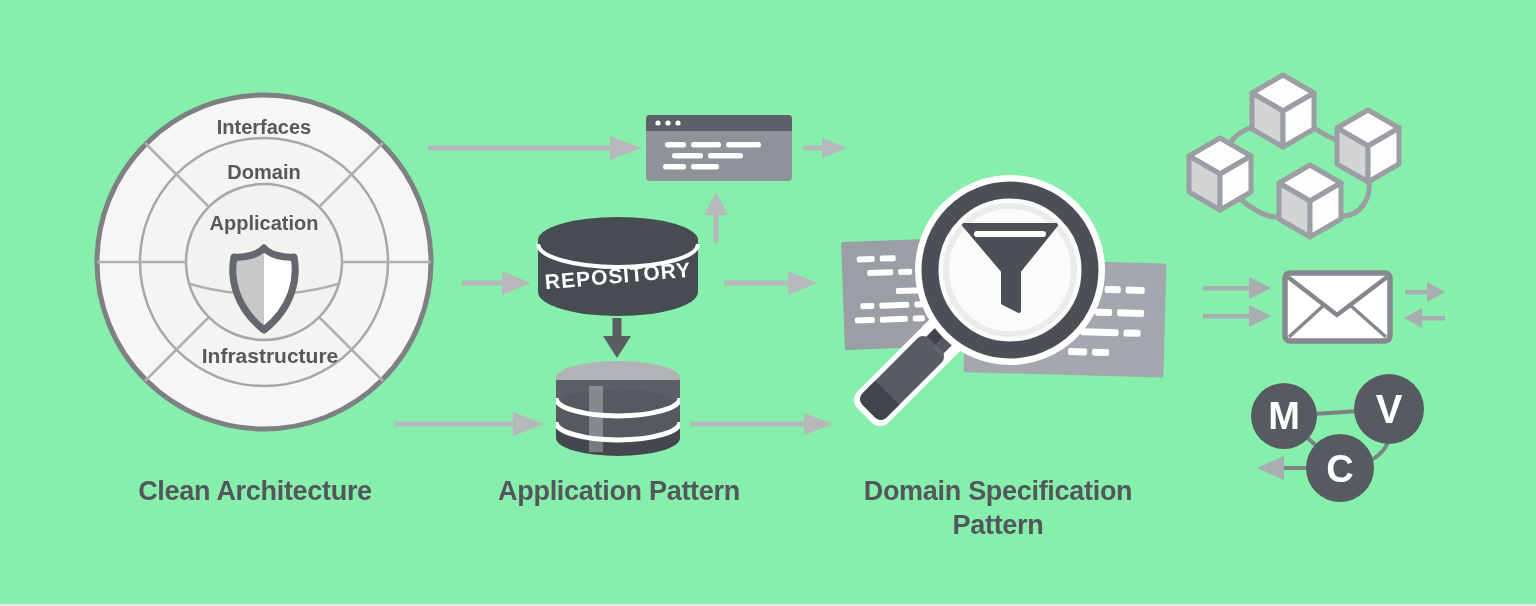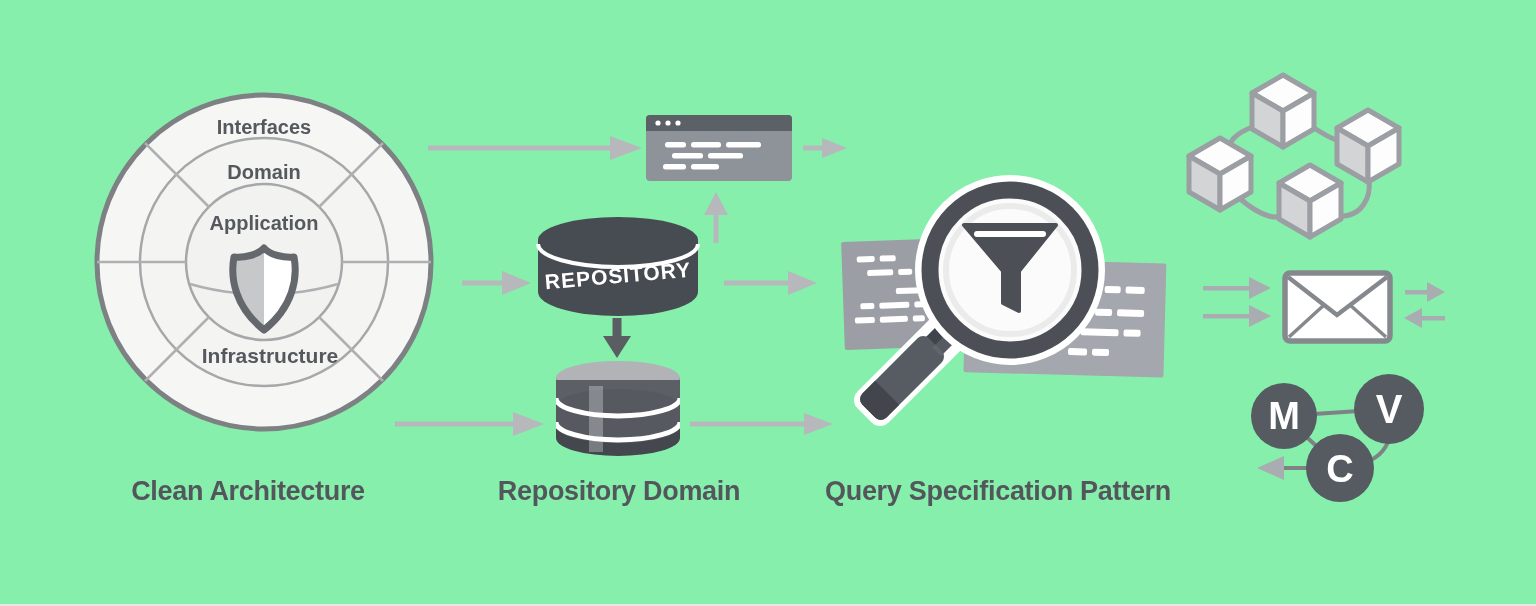--- a/index.html
+++ b/index.html
@@ -250,18 +250,18 @@
     <g>
       <circle cx="46" cy="48" r="33" fill="#565b61"></circle>
       <circle cx="151" cy="41" r="35" fill="#565b61"></circle>
       <circle cx="102" cy="100" r="34" fill="#565b61"></circle>
       <text x="46" y="61" font-size="38" font-weight="bold" fill="#ffffff" text-anchor="middle">M</text>
       <text x="151" y="55" font-size="40" font-weight="bold" fill="#ffffff" text-anchor="middle">V</text>
       <text x="102" y="114" font-size="38" font-weight="bold" fill="#ffffff" text-anchor="middle">C</text>
     </g>
   </svg>
 
-  <div class="caption" style="left:88px;width:320px;">Clean Architecture</div>
-  <div class="caption" style="left:469px;width:300px;">Repository Domain</div>
-  <div class="caption" style="left:818px;width:360px;">Query Specification Pattern</div>
+  <div class="caption" style="left:95px;width:320px;">Clean Architecture</div>
+  <div class="caption" style="left:469px;width:300px;">Application Pattern</div>
+  <div class="caption" style="left:818px;width:360px;">Domain Specification Pattern</div>
 
   <div id="bottom-line"></div>
 </div>
 
 </body></html>

